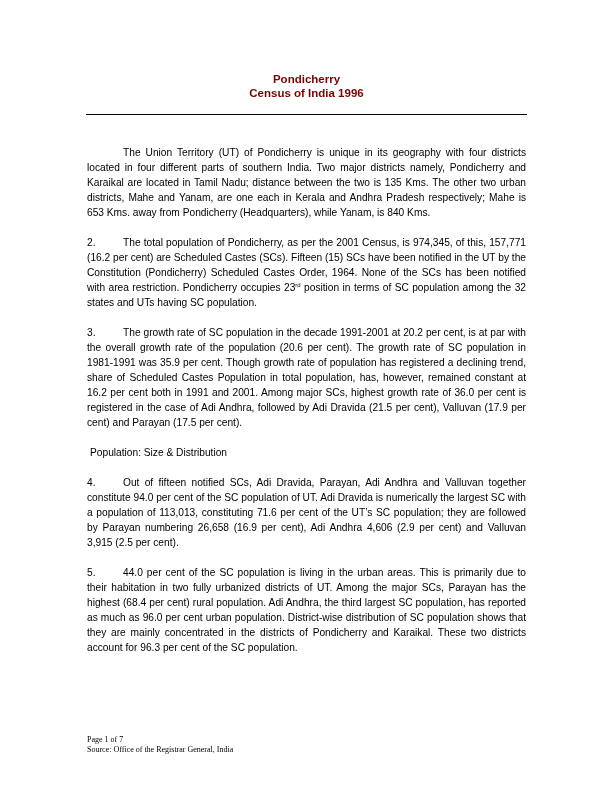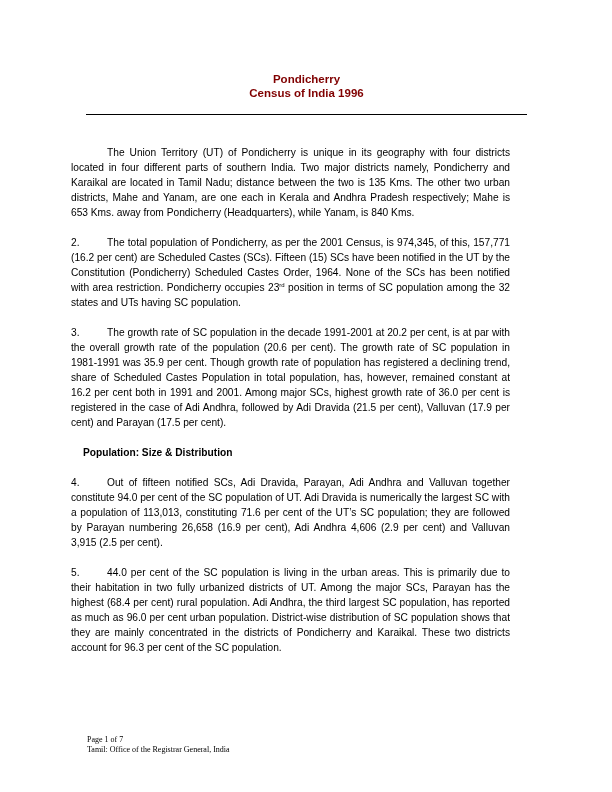--- a/index.html
+++ b/index.html
@@ -11,27 +11,27 @@
     .header {
       position: absolute; left: 86px; top: 72px; width: 441px;
       text-align: center; color: #800000; font-weight: bold;
       font-size: 11.5px; line-height: 14px;
     }
     .rule {
       position: absolute; left: 86px; top: 114px; width: 441px; height: 0;
       border-top: 1px solid #000;
     }
     .body {
-      position: absolute; left: 71px; top: 145px; width: 439px;
+      position: absolute; left: 87px; top: 145px; width: 439px;
       font-size: 10.2px; line-height: 15px; text-align: justify;
     }
     .para { margin: 0 0 15px 0; }
     .indent { display: inline-block; width: 36px; }
     .num { display: inline-block; width: 36px; }
-    .heading { font-weight: bold; margin: 0 0 15px 12px; }
+    .heading { font-weight: normal; margin: 0 0 15px 3px; }
     sup { font-size: 6px; line-height: 0; vertical-align: super; }
     .footer {
       position: absolute; left: 87px; top: 735px;
       font-family: "Liberation Serif", serif; font-size: 8px; line-height: 10px; color: #000;
     }
   </style>
 </head>
 <body>
 
 <div class="page">
@@ -50,15 +50,15 @@
 
     <p class="heading">Population: Size &amp; Distribution</p>
 
     <p class="para"><span class="num">4.</span><span>Out of fifteen notified SCs, Adi Dravida, Parayan, Adi Andhra and Valluvan together constitute 94.0 per cent of the SC population of UT. Adi Dravida is numerically the largest SC with a population of 113,013, constituting 71.6 per cent of the UT’s SC population; they are followed by Parayan numbering 26,658 (16.9 per cent), Adi Andhra 4,606 (2.9 per cent) and Valluvan 3,915 (2.5 per cent).</span></p>
 
     <p class="para"><span class="num">5.</span><span>44.0 per cent of the SC population is living in the urban areas.  This is primarily due to their habitation in two fully urbanized districts of UT. Among the major SCs, Parayan  has the highest (68.4 per cent) rural population.  Adi Andhra, the third largest SC population, has reported as much as 96.0 per cent urban population. District-wise distribution of SC population shows that they are mainly concentrated in the districts of Pondicherry and Karaikal. These two districts account for 96.3 per cent of the SC population.</span></p>
   </div>
 
   <div class="footer">
     <div>Page 1 of 7</div>
-    <div>Tamil: Office of the Registrar General, India</div>
+    <div>Source: Office of the Registrar General, India</div>
   </div>
 </div>
 
 </body></html>

